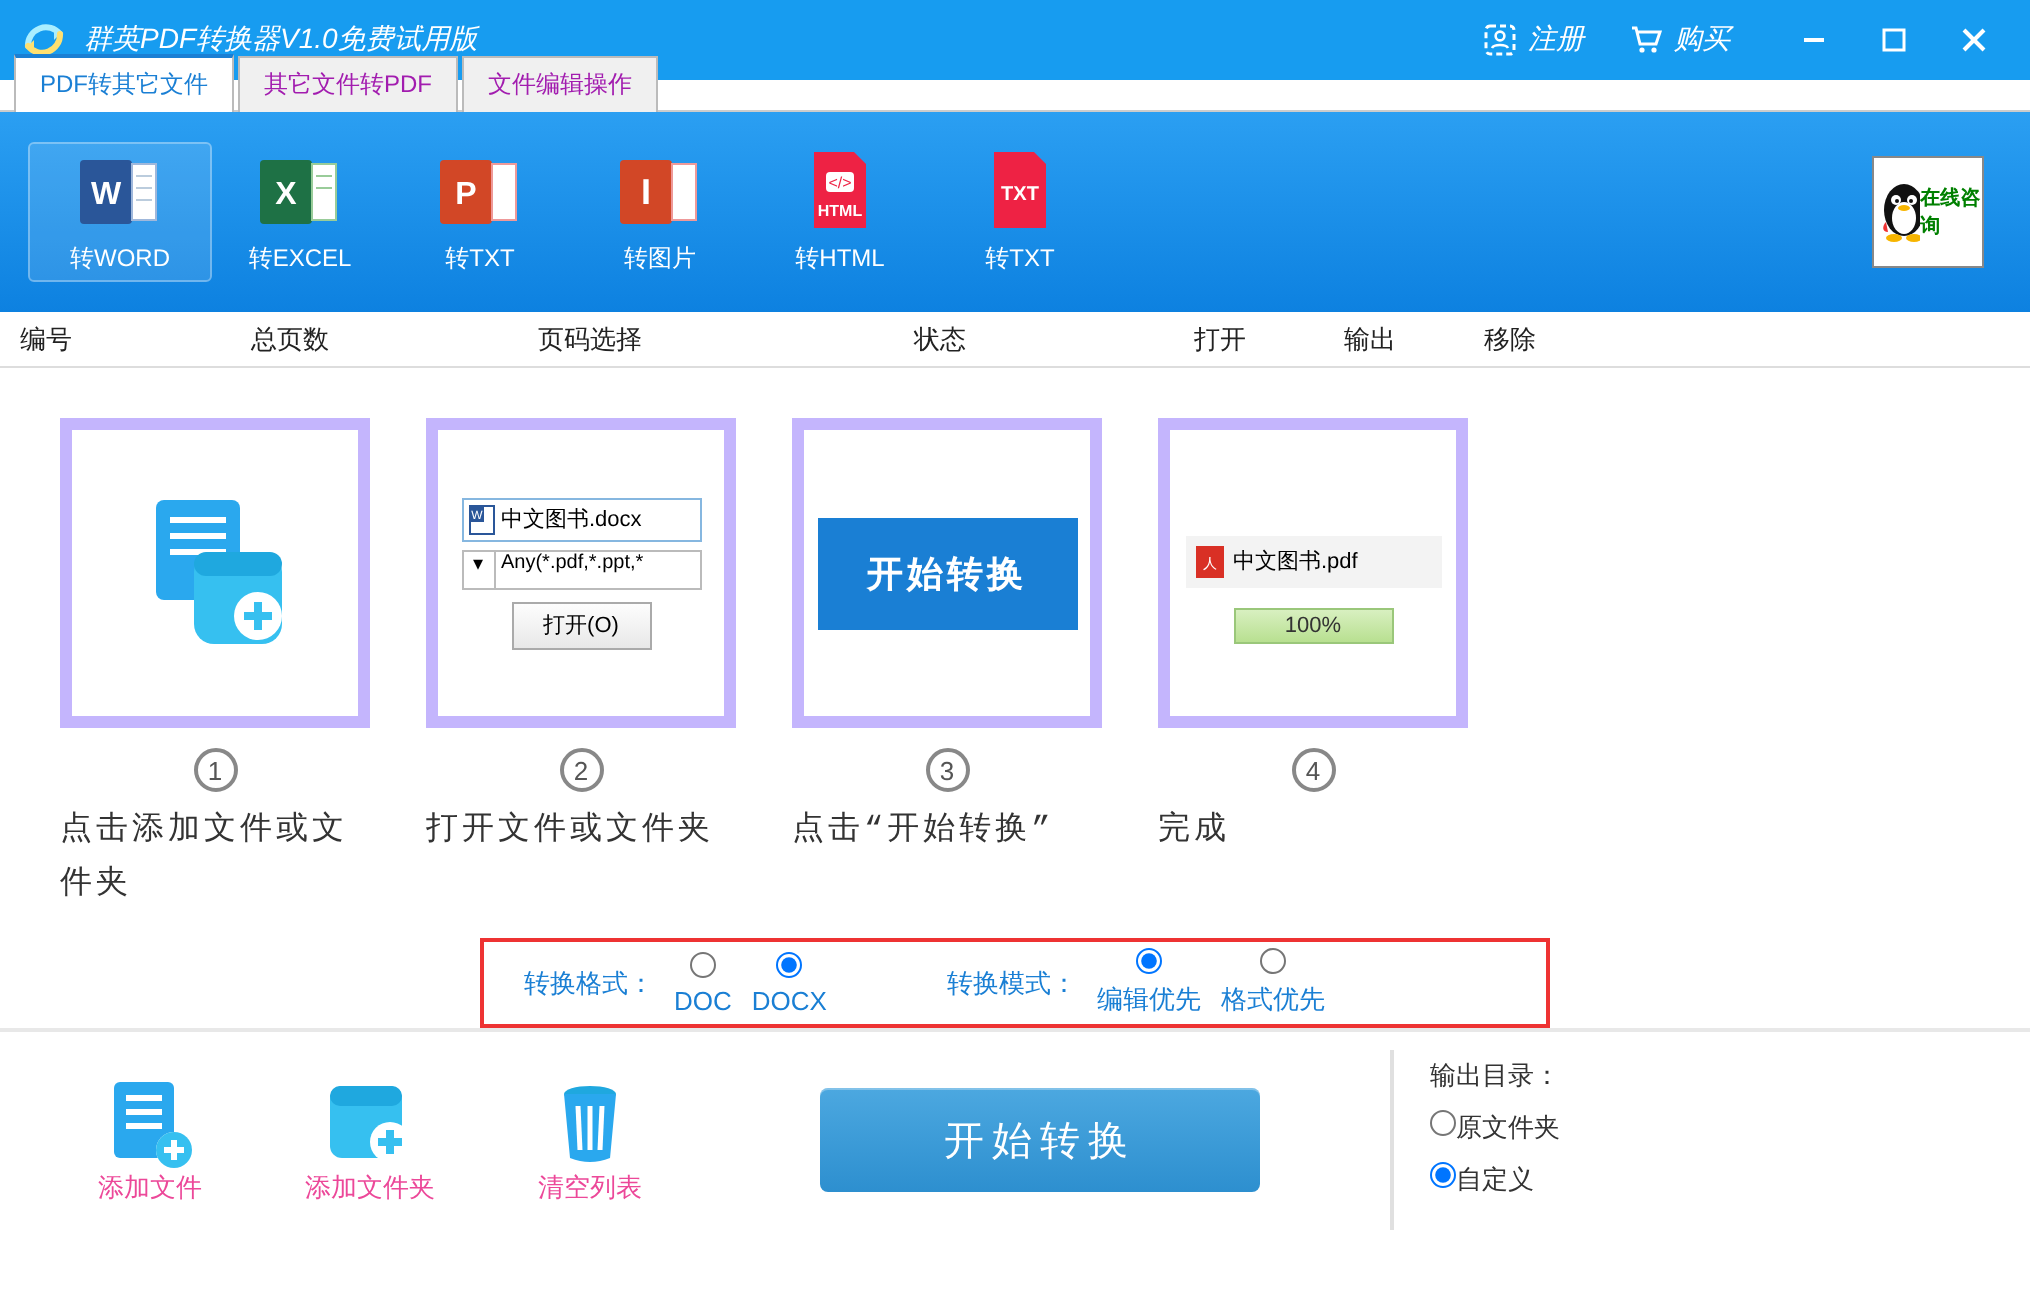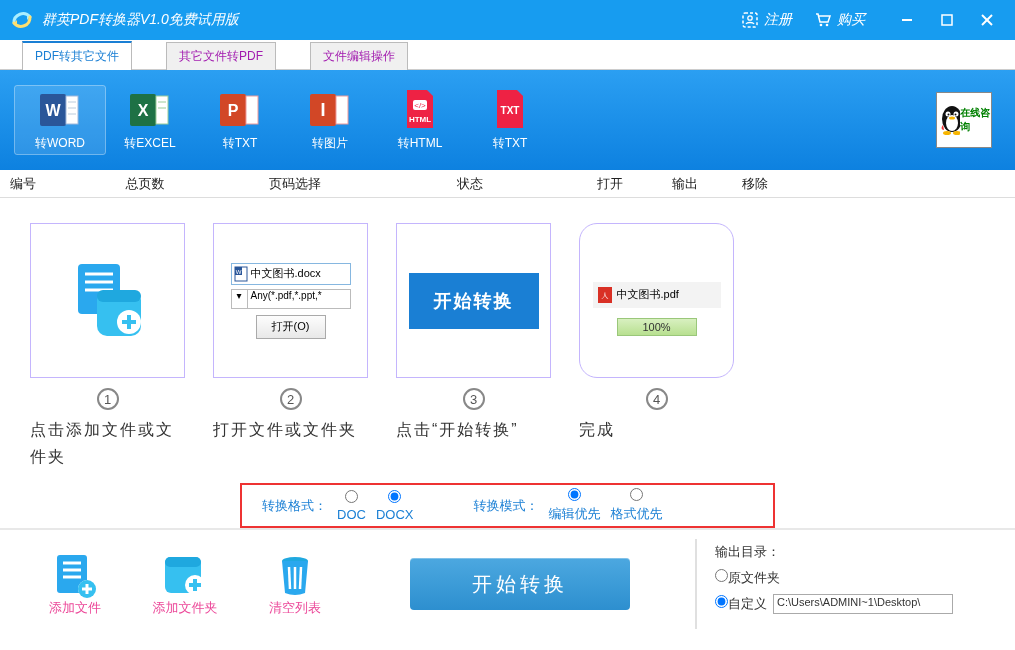--- a/index.html
+++ b/index.html
@@ -6,40 +6,40 @@
 body { width: 1015px; height: 650px; background: #fff; overflow: hidden; font-size: 13px; }
 
 .titlebar { height: 40px; background: #179cf0; display: flex; align-items: center; color: #fff; padding: 0 8px; font-style: italic; }
 .titlebar .logo-icon { width: 28px; height: 28px; display: flex; align-items: center; justify-content: center; margin-right: 6px; }
 .titlebar .title { font-size: 14px; flex: 0 0 auto; }
 .titlebar .spacer { flex: 1; }
 .title-btn { display: flex; align-items: center; margin-right: 22px; cursor: pointer; font-size: 14px; }
 .title-btn svg, .title-btn .icon { margin-right: 5px; }
 .win-btn { width: 40px; height: 40px; display: flex; align-items: center; justify-content: center; cursor: pointer; }
 
-.tabstrip { height: 30px; background: #fff; display: flex; align-items: flex-end; padding-left: 22px; border-bottom: 1px solid #ccc; gap: 32px; }
+.tabstrip { height: 16px; background: #fff; display: flex; align-items: flex-end; padding-left: 7px; border-bottom: 1px solid #ccc; }
 .tab { padding: 5px 12px; font-size: 12px; border: 1px solid #bbb; border-bottom: none; margin-right: 2px; background: #f0f0f0; color: #a21caf; cursor: pointer; position: relative; top: 1px; }
 .tab.active { background: #fff; color: #1a7fd4; border-top: 2px solid #1a7fd4; }
 
 .toolbar { height: 100px; background: linear-gradient(#2b9ff2, #0d81e0); display: flex; align-items: center; padding: 0 15px; }
 .tool-item { width: 90px; display: flex; flex-direction: column; align-items: center; cursor: pointer; }
 .tool-item.selected { background: rgba(255,255,255,0.12); outline: 1px solid rgba(255,255,255,0.4); border-radius: 2px; padding: 2px 0; }
 .tool-icon-box { width: 40px; height: 44px; display: flex; align-items: center; justify-content: center; }
 .tool-item .label { color: #fff; font-size: 12px; margin-top: 3px; }
 .qq-box { margin-left: auto; margin-right: 8px; width: 56px; height: 56px; background: #fff; border: 1px solid #888; display: flex; flex-direction: row; align-items: center; justify-content: center; cursor: pointer; }
 .qq-box .qq-text { font-size: 10px; color: #008000; font-weight: bold; }
 
 .headers { height: 28px; background: #fff; display: flex; align-items: center; padding: 0 10px; font-size: 13px; color: #222; border-bottom: 1px solid #ddd; }
 .hdr { text-align: center; }
 
 .steps-area { height: 280px; background: #fff; padding: 25px 30px; display: flex; gap: 28px; }
 .step-card { width: 155px; }
-.step-box { width: 155px; height: 155px; border: 1px solid #c4b5fd; background: #fff; position: relative; display: flex; align-items: center; justify-content: center; flex-direction: column; }
+.step-box { width: 155px; height: 155px; border: 6px solid #c4b5fd; background: #fff; position: relative; display: flex; align-items: center; justify-content: center; flex-direction: column; }
 .step-num { width: 22px; height: 22px; border: 2px solid #888; border-radius: 50%; display: flex; align-items: center; justify-content: center; margin: 10px auto 6px; font-size: 13px; color: #555; }
-.step-text { text-align: left; font-size: 16px; color: #333; line-height: 1.7; letter-spacing: 2px; padding: 0 0; }
+.step-text { text-align: left; font-size: 16px; color: #333; line-height: 1.7; letter-spacing: 2px; padding: 0 0; font-family: Liberation Mono, monospace; }
 
 .step2-input { width: 120px; height: 22px; border: 1px solid #86b7e0; background: #fff; display: flex; align-items: center; padding: 2px; font-size: 11px; margin-top: -20px; }
 .step2-dropdown { width: 120px; height: 20px; border: 1px solid #bbb; display: flex; margin-top: 4px; font-size: 10px; }
 .step2-dropdown .arrow { width: 16px; border-right: 1px solid #bbb; text-align: center; }
 .step2-dropdown .txt { flex: 1; padding-left: 3px; overflow: hidden; white-space: nowrap; }
 .step2-open { width: 70px; height: 24px; border: 1px solid #aaa; background: linear-gradient(#fdfdfd,#e8e8e8); font-size: 11px; margin-top: 6px; cursor: pointer; }
 
 .step3-btn { width: 130px; height: 56px; background: #1a7fd4; color: #fff; font-size: 18px; font-weight: bold; display: flex; align-items: center; justify-content: center; letter-spacing: 2px; }
 
 .step4-file { width: 128px; height: 26px; background: #f3f3f3; display: flex; align-items: center; padding: 2px 4px; font-size: 11px; margin-top: -20px; }
@@ -247,21 +247,21 @@
 
   <div class="step-card">
     <div class="step-box">
         <div class="step3-btn">开始转换</div>
       </div>
     <div class="step-num">3</div>
     <div class="step-text">点击“开始转换”</div>
   </div>
 
   <div class="step-card">
-    <div class="step-box" style="padding-top:36px;border-radius:18px;">
+    <div class="step-box" style="padding-top:36px;">
       <div class="step4-file">
         <svg width="16" height="18">
             <rect x="1" y="1" width="14" height="16" fill="#d93025"></rect>
             <text x="8" y="12" fill="#fff" font-size="7" text-anchor="middle">人</text>
           </svg>
         <span style="margin-left:4px">中文图书.pdf</span>
       </div>
       <div class="step4-progress">100%</div>
     </div>
     <div class="step-num">4</div>
@@ -335,16 +335,15 @@
 
   <div class="output-panel">
     <div class="row">
         <span>输出目录：</span>
       </div>
     <div class="row">
         <label><input type="radio" name="out" style=""><span>原文件夹</span></label>
       </div>
     <div class="row">
       <label><input type="radio" name="out" checked="" style=""><span>自定义</span></label>
-      <div class="path-input">C:\Users\ADMINI~1\Desktop\</div>
     </div>
   </div>
 </div>
 
 </body></html>

